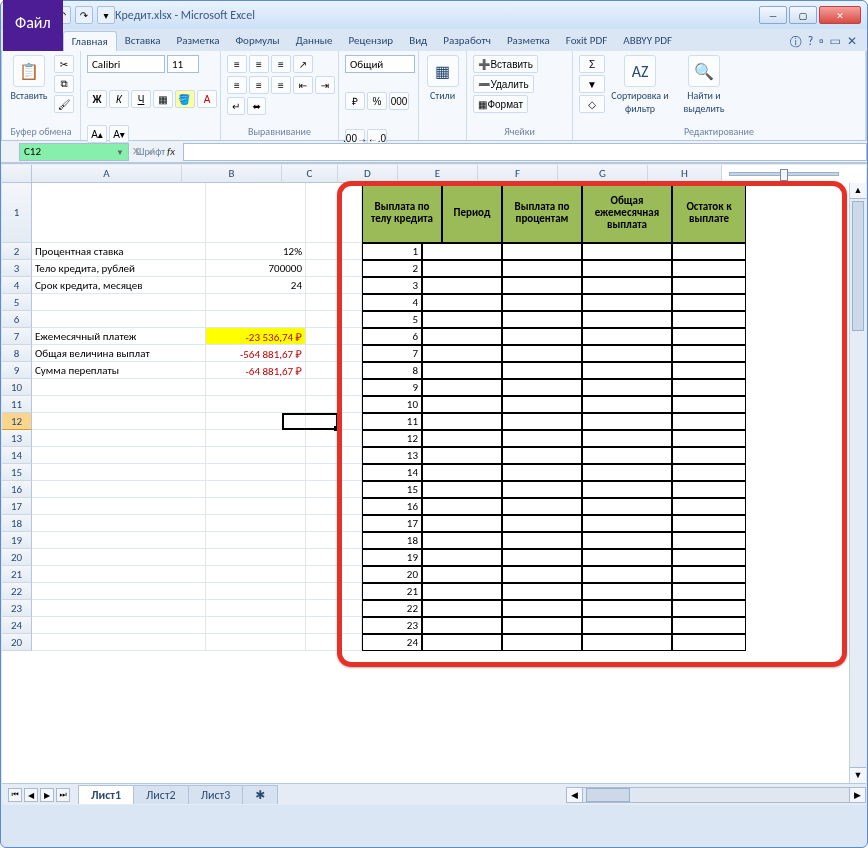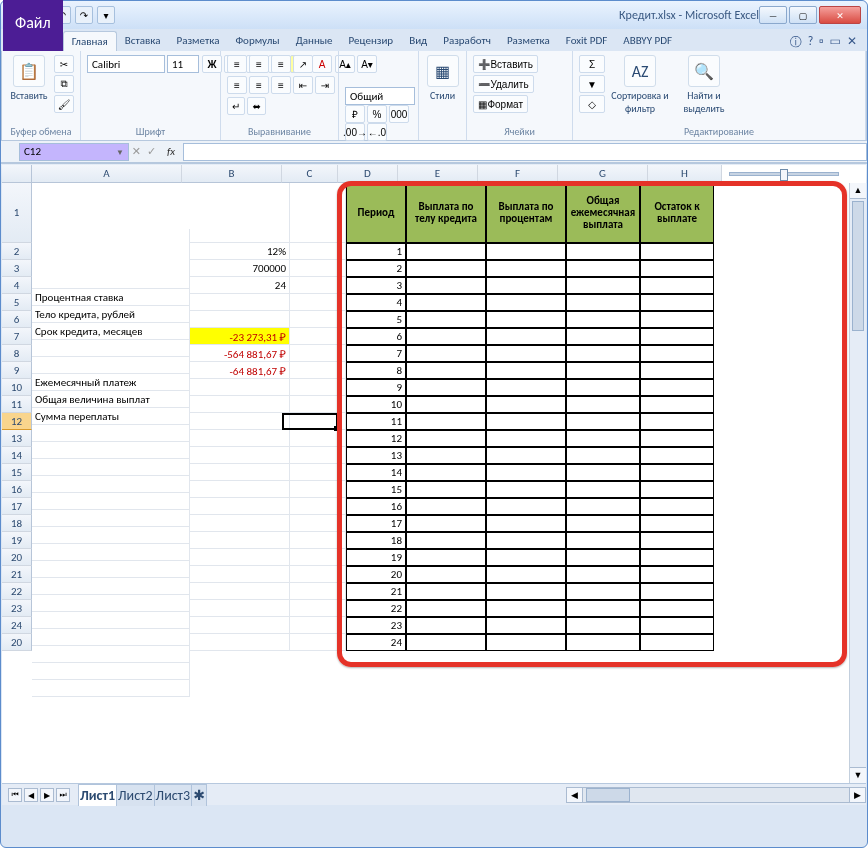--- a/index.html
+++ b/index.html
@@ -3,21 +3,21 @@
 <meta charset="utf-8">
 <style>
   * { box-sizing: border-box; }
   html, body { margin:0; padding:0; width:868px; height:848px; overflow:hidden; font-family: Tahoma, Calibri, sans-serif; font-size:11px; background:#fff;}
   
   .window { width:868px; height:848px; border:1px solid #5c8ccc; background:#dbe6f4; position:relative; border-radius:6px; }
   .titlebar { height:28px; background:linear-gradient(#eaf3fe,#cde0f7); display:flex; align-items:center; padding:0 6px; border-radius:6px 6px 0 0;}
   .titlebar .icon { width:16px; height:16px; background:#217346; font-size:10px; color:#fff; text-align:center; border-radius:2px; line-height:16px;}
   .qat { display:flex; gap:4px; margin-left:8px;}
   .qat-btn { width:18px; height:18px; border:1px solid #a6c0de; background:#e9f1fa; border-radius:2px; display:flex; align-items:center; justify-content:center; font-size:10px;}
-  .title-text { flex:1; text-align:right; font-size:12px; color:#3b5a83;}
+  .title-text { flex:1; text-align:left; font-size:12px; color:#3b5a83;}
   .win-controls { display:flex; gap:2px;}
   .wbtn { width:28px; height:18px; border:1px solid #8aa8cd; background:linear-gradient(#f4f8fd,#cfe1f5); border-radius:2px; display:flex; align-items:center; justify-content:center; font-size:9px;}
   .wbtn.close { background:linear-gradient(#f5a09c,#d94b42); border-color:#b44; color:#fff; width:42px;}
   
   .ribbon-tabs { height:22px; display:flex; align-items:flex-end; padding-left:2px; background:#dbe6f4;}
   .file-tab { background:#4c1d95; color:#fff; padding:19px 12px; font-size:16px; border-radius:3px 3px 0 0;}
   .r-tab { padding:3px 8px; font-size:11px; color:#2a4a73; cursor:default;}
   .r-tab.active { background:#f5f8fc; border:1px solid #b6c8de; border-bottom:none; border-radius:3px 3px 0 0;}
   .ribbon-tabs .help-group { margin-left:auto; display:flex; gap:6px; padding-right:10px; color:#36578a; font-size:12px;}
   
@@ -26,57 +26,57 @@
   .r-group-body { display:flex; gap:4px; align-items:flex-start; flex:1;}
   .r-group-label { text-align:center; font-size:10px; color:#6d85a3; padding-top:2px;}
   .big-btn { width:42px; display:flex; flex-direction:column; align-items:center; gap:2px; font-size:10px; color:#2a4a73; text-align:center;}
   .big-btn .glyph { width:32px; height:32px; border:1px solid #d0ddeb; background:#fafcfe; border-radius:3px; display:flex; align-items:center; justify-content:center; font-size:16px;}
   .stk { display:flex; flex-direction:column; gap:2px;}
   .mini-btn { width:20px; height:18px; border:1px solid #cddbec; background:#fafcfe; border-radius:2px; display:flex; align-items:center; justify-content:center; font-size:10px; font-family:"Segoe UI",Tahoma,sans-serif;}
   .combo { height:18px; border:1px solid #a6bedb; background:#fff; font-size:11px; padding:0 4px; display:flex; align-items:center;}
   .row { display:flex; gap:2px;}
   
   .formula-bar { height:22px; background:#edf2f8; border-bottom:1px solid #b6c8de; display:flex; align-items:center; padding-left:18px;}
-  .name-box { width:110px; height:18px; border:1px solid #a6bedb; background:#c4b5fd; padding:0 4px; font-size:11px; display:flex; align-items:center;}
+  .name-box { width:110px; height:18px; border:1px solid #a6bedb; background:#86efac; padding:0 4px; font-size:11px; display:flex; align-items:center;}
   .name-box .dd { margin-left:auto; font-size:8px; color:#666;}
   .fx { margin:0 8px; font-style:italic; color:#333;}
   .formula-input { flex:1; height:18px; border:1px solid #a6bedb; background:#fff;}
   
   .sheet-wrap { position:absolute; top:164px; bottom:42px; left:1px; right:1px; background:#fff; display:flex; flex-direction:column;}
   .grid { position:relative; flex:1; overflow:hidden; background:#fff;}
   
   .colhdr-row { display:flex; height:18px;}
   .sel-all { width:30px; height:18px; background:linear-gradient(#f3f6fb,#e3ebf4); border-right:1px solid #b7c5d8; border-bottom:1px solid #b7c5d8;}
   .colhdr { background:linear-gradient(#f3f6fb,#e3ebf4); border-right:1px solid #d0d7e1; border-bottom:1px solid #b7c5d8; text-align:center; font-size:11px; color:#375; color:#2c4a70; display:flex; align-items:center; justify-content:center;}
   
   .rows { position:absolute; top:18px; bottom:0; left:0; right:0; overflow:hidden;}
   .row-line { display:flex; height:17px;}
   .row-line.tall1 { height:60px;}
   .rowhdr { width:30px; background:linear-gradient(#f3f6fb,#e3ebf4); border-right:1px solid #b7c5d8; border-bottom:1px solid #d0d7e1; text-align:center; font-size:11px; color:#2c4a70; display:flex; align-items:center; justify-content:center;}
   .rowhdr.selected { background:#f9d58d; border-bottom:1px solid #d99a2c;}
   .cell { border-right:1px solid #e1e6ed; border-bottom:1px solid #e1e6ed; height:100%; font-size:11px; padding:0 3px; display:flex; align-items:center; overflow:hidden; white-space:nowrap;}
-  .colA{width:158px;margin-top:46px;} .colB{width:100px;} .colC{width:56px;}
-  .colD{width:60px;} .colE{width:80px;} .colF{width:80px;} .colG{width:74px;} .colH{width:74px;}
+  .colA{width:174px;} .colB{width:100px;} .colC{width:56px;}
+  .colD{width:60px;} .colE{width:80px;} .colF{width:80px;} .colG{width:90px;} .colH{width:74px;}
   .c-right{justify-content:flex-end;}
   .red-txt{color:#c00000;}
   .yellow-bg{background:#ffff00;}
   
   .g-hdr { background:#9bbb59; color:#000; font-weight:bold; border:1px solid #000 !important; text-align:center; justify-content:center; align-items:center; font-size:11px; white-space:normal; line-height:1.1;}
   
   .tbl-cell { border:1px solid #000 !important; }
   
   .sel-box { position:absolute; border:2px solid #000; background:transparent; pointer-events:none;}
   .sel-handle {position:absolute; right:-3px; bottom:-3px; width:5px; height:5px; background:#000;}
   
   .callout { position:absolute; border:5px solid #e53228; border-radius:14px; pointer-events:none; box-shadow:0 1px 2px rgba(0,0,0,.3);}
   
   .tab-bar { height:22px; background:#e5ecf6; display:flex; align-items:center; border-top:1px solid #b6c8de; padding-left:6px;}
   .tb-nav { display:flex; gap:2px; margin-right:8px;}
   .tb-nav div{ width:14px; height:14px; border:1px solid #aabbd1; background:#f3f6fb; font-size:8px; display:flex; align-items:center; justify-content:center;}
-  .tab { padding:2px 1px; font-size:14px; background:#d7e2f0; border:1px solid #b0c3db; border-bottom:none; margin-right:-1px; color:#2c4a70;}
+  .tab { padding:2px 12px; font-size:12px; background:#d7e2f0; border:1px solid #b0c3db; border-bottom:none; margin-right:-1px; color:#2c4a70;}
   .tab.active{ background:#fff; font-weight:bold;}
   .hscroll { margin-left:auto; width:300px; height:16px; background:#e0e7f0; border:1px solid #aabbd1; display:flex;}
   .hscroll .arrow{width:16px; background:#f3f6fb; border-right:1px solid #aabbd1; text-align:center; font-size:9px; line-height:14px;}
   .hscroll .arrow.r{border-left:1px solid #aabbd1; border-right:none;}
   .hscroll .thumb{width:44px; background:#cdd9e8; margin-left:3px; border:1px solid #9bb2ce;}
   
   .status-bar { height:20px; background:linear-gradient(#e6edf6,#d5e1ef); border-top:1px solid #b6c8de; display:flex; align-items:center; padding:0 8px; font-size:11px; color:#2c4a70;}
   .view-btns { margin-left:auto; display:flex; gap:2px;}
   .view-btns div{width:20px; height:14px; border:1px solid #9bb2ce; background:#f3f6fb;}
   .zoom { display:flex; align-items:center; gap:6px; margin-left:14px;}
@@ -142,21 +142,21 @@
         </div>
         <div class="stk">
           <div class="mini-btn">✂</div>
           <div class="mini-btn">⧉</div>
           <div class="mini-btn">🖌</div>
         </div>
       </div>
       <div class="r-group-label">Буфер обмена</div>
     </div>
     <div class="r-group" style="width:140px;">
-      <div class="r-group-body" style="flex-direction:row;gap:3px;">
+      <div class="r-group-body" style="flex-direction:column;gap:17px;">
         <div class="row">
           <div class="combo" style="width:78px;">Calibri</div>
           <div class="combo" style="width:32px;">11</div>
         </div>
         <div class="row">
           <div class="mini-btn">
               <b>Ж</b>
             </div>
           <div class="mini-btn">
               <i>К</i>
@@ -191,21 +191,21 @@
           <div class="mini-btn">⇥</div>
         </div>
         <div class="row">
           <div class="mini-btn" style="width:auto;padding:0 4px;">↵</div>
           <div class="mini-btn" style="width:auto;padding:0 4px;">⬌</div>
         </div>
       </div>
       <div class="r-group-label">Выравнивание</div>
     </div>
     <div class="r-group" style="width:80px;">
-      <div class="r-group-body" style="flex-direction:column;gap:0;margin-top:32px;">
+      <div class="r-group-body" style="flex-direction:column;gap:19px;">
         <div class="combo" style="width:70px;">Общий</div>
         <div class="row">
           <div class="mini-btn">₽</div>
           <div class="mini-btn">%</div>
           <div class="mini-btn">000</div>
         </div>
         <div class="row">
           <div class="mini-btn">.00→</div>
           <div class="mini-btn">←.0</div>
         </div>
@@ -280,22 +280,22 @@
           <div class="colhdr" style="width: 80px;">F</div>
           <div class="colhdr" style="width: 90px;">G</div>
           <div class="colhdr" style="width: 74px;">H</div>
         </div>
       <div class="rows" id="rows">
           <div class="row-line tall1">
             <div class="rowhdr">1</div>
             <div class="cell colA"></div>
             <div class="cell colB"></div>
             <div class="cell colC"></div>
+            <div class="cell colE g-hdr">Выплата по телу кредита</div>
             <div class="cell colD g-hdr">Период</div>
-            <div class="cell colE g-hdr">Выплата по телу кредита</div>
             <div class="cell colF g-hdr">Выплата по процентам</div>
             <div class="cell colG g-hdr">Общая ежемесячная выплата</div>
             <div class="cell colH g-hdr">Остаток к выплате</div>
           </div>
           <div class="row-line">
             <div class="rowhdr">2</div>
             <div class="cell colA">Процентная ставка</div>
             <div class="cell colB c-right">12%</div>
             <div class="cell colC"></div>
             <div class="cell colD tbl-cell c-right">1</div>
@@ -344,21 +344,21 @@
             <div class="cell colC"></div>
             <div class="cell colD tbl-cell c-right">5</div>
             <div class="cell colE tbl-cell"></div>
             <div class="cell colF tbl-cell"></div>
             <div class="cell colG tbl-cell"></div>
             <div class="cell colH tbl-cell"></div>
           </div>
           <div class="row-line">
             <div class="rowhdr">7</div>
             <div class="cell colA">Ежемесячный платеж</div>
-            <div class="cell colB yellow-bg red-txt c-right">-23 273,31 ₽</div>
+            <div class="cell colB yellow-bg red-txt c-right">-23 536,74 ₽</div>
             <div class="cell colC"></div>
             <div class="cell colD tbl-cell c-right">6</div>
             <div class="cell colE tbl-cell"></div>
             <div class="cell colF tbl-cell"></div>
             <div class="cell colG tbl-cell"></div>
             <div class="cell colH tbl-cell"></div>
           </div>
           <div class="row-line">
             <div class="rowhdr">8</div>
             <div class="cell colA">Общая величина выплат</div>

